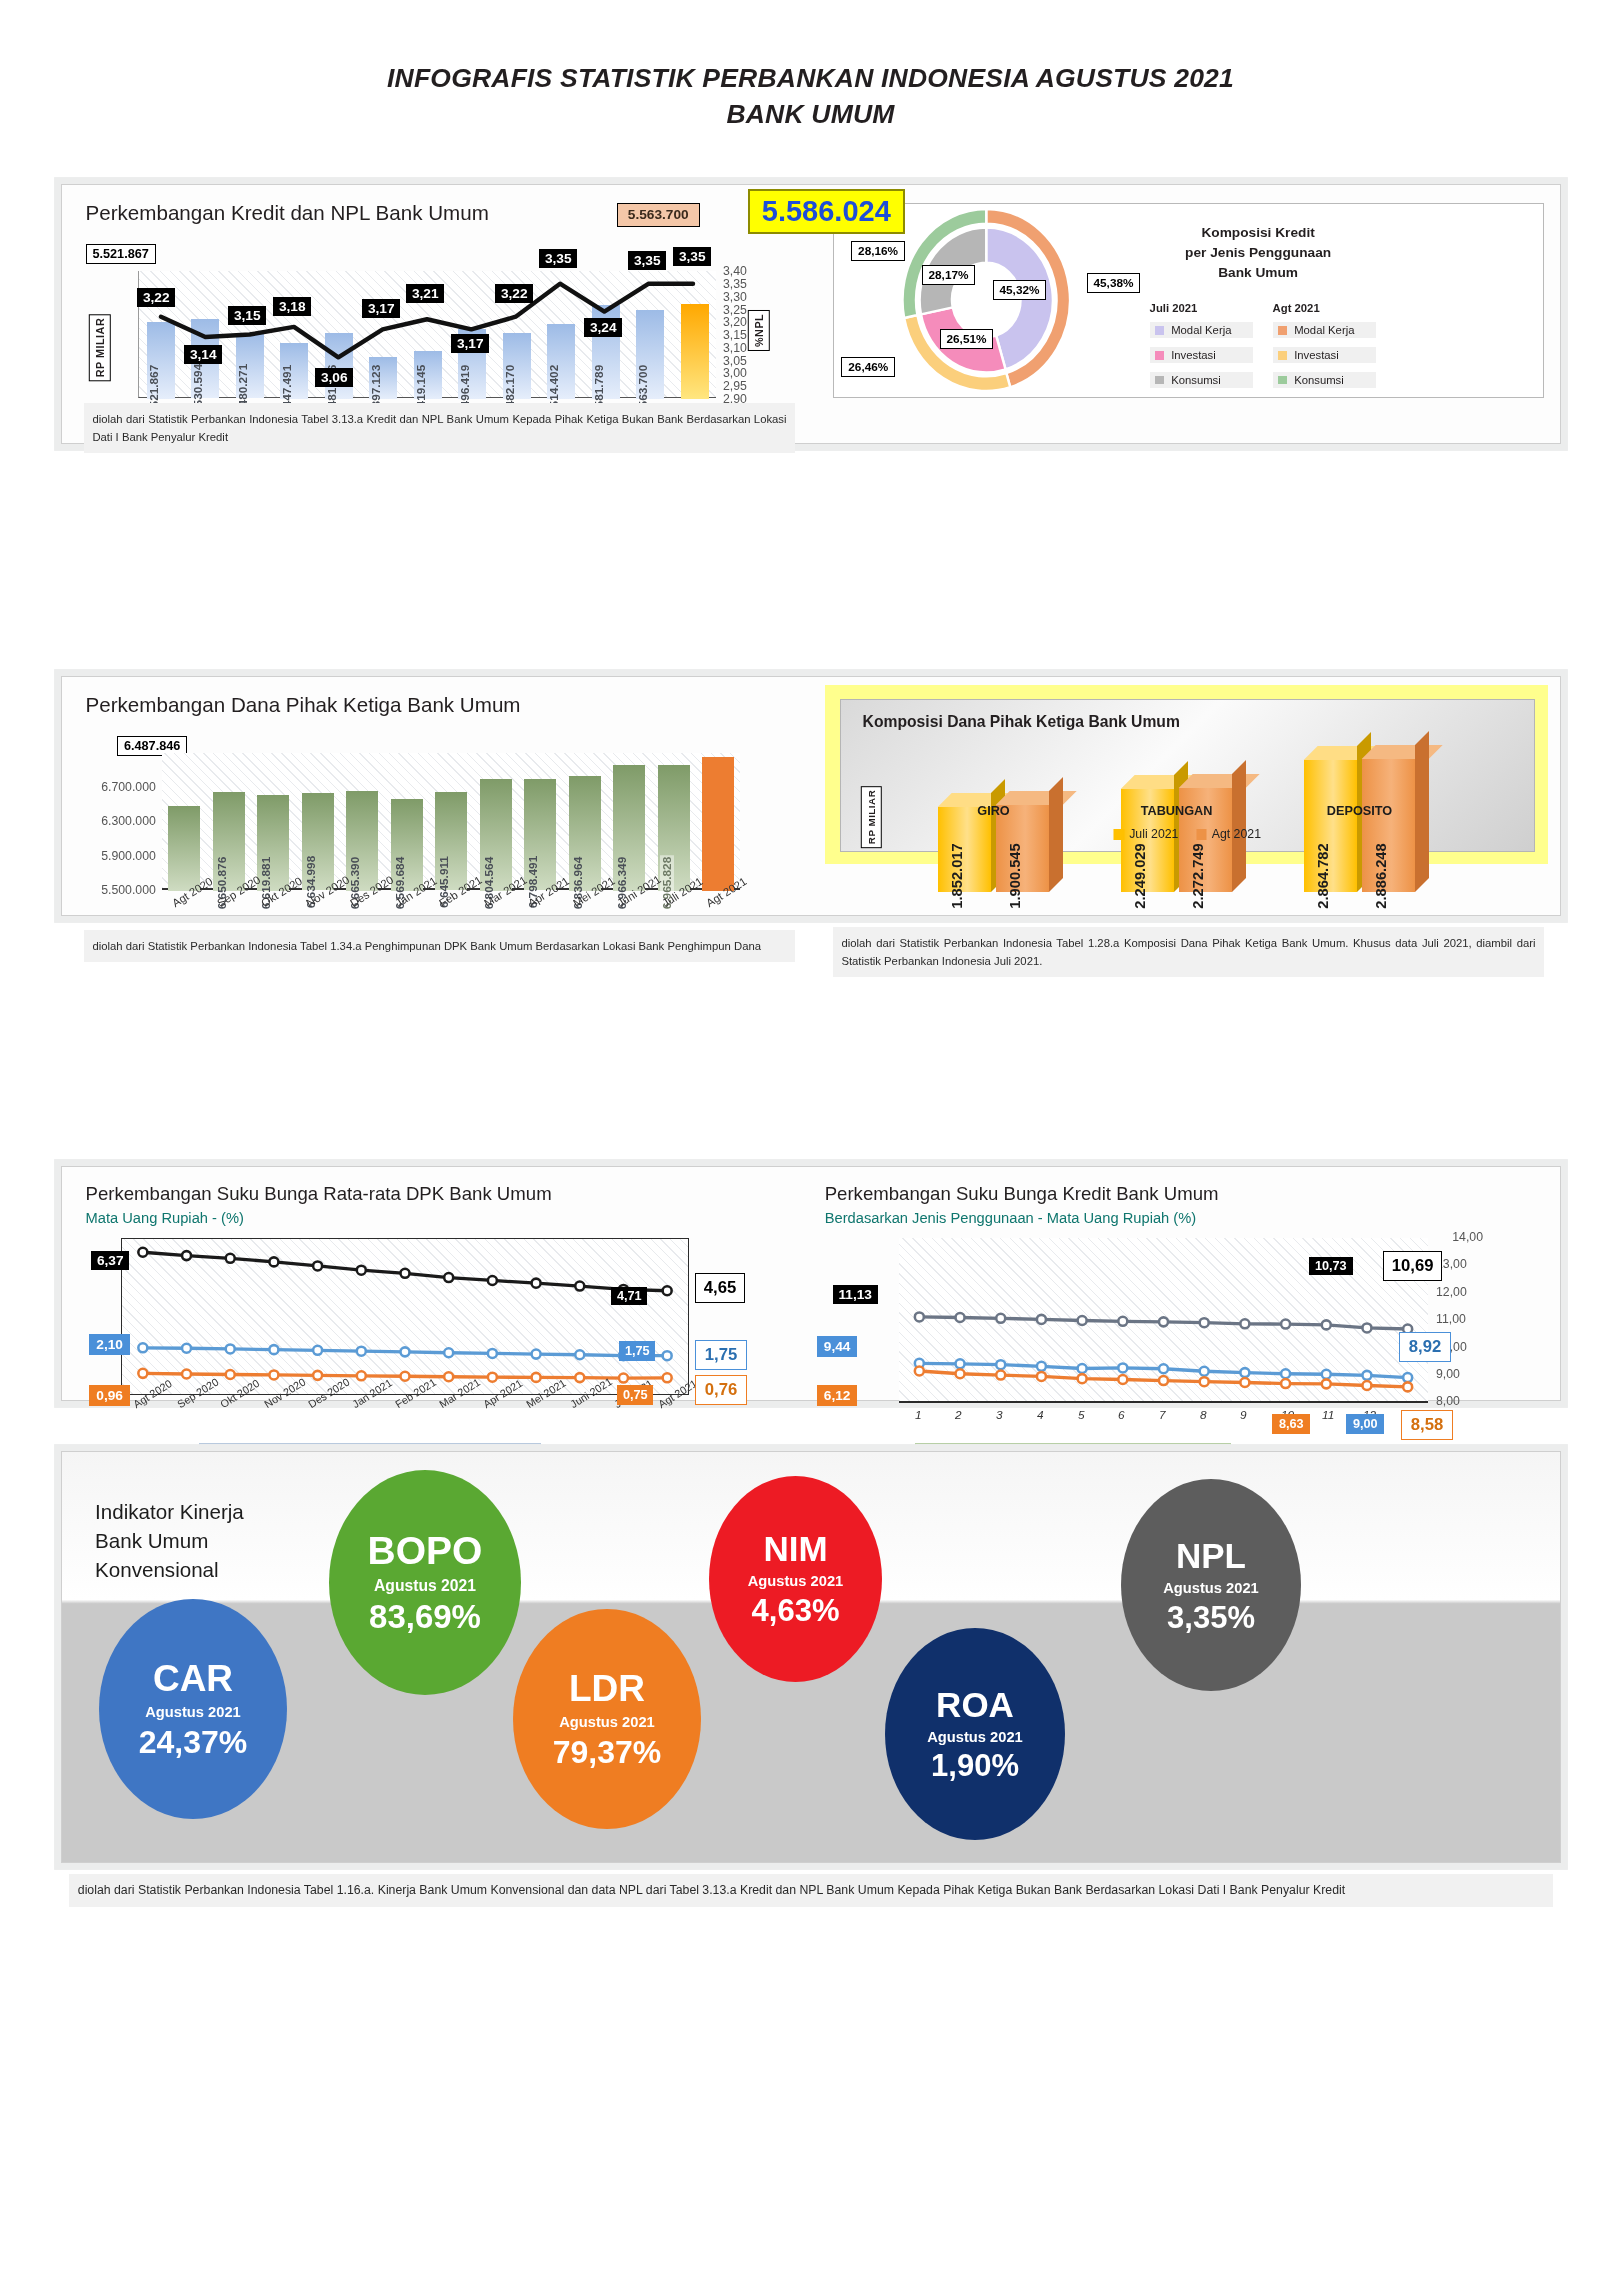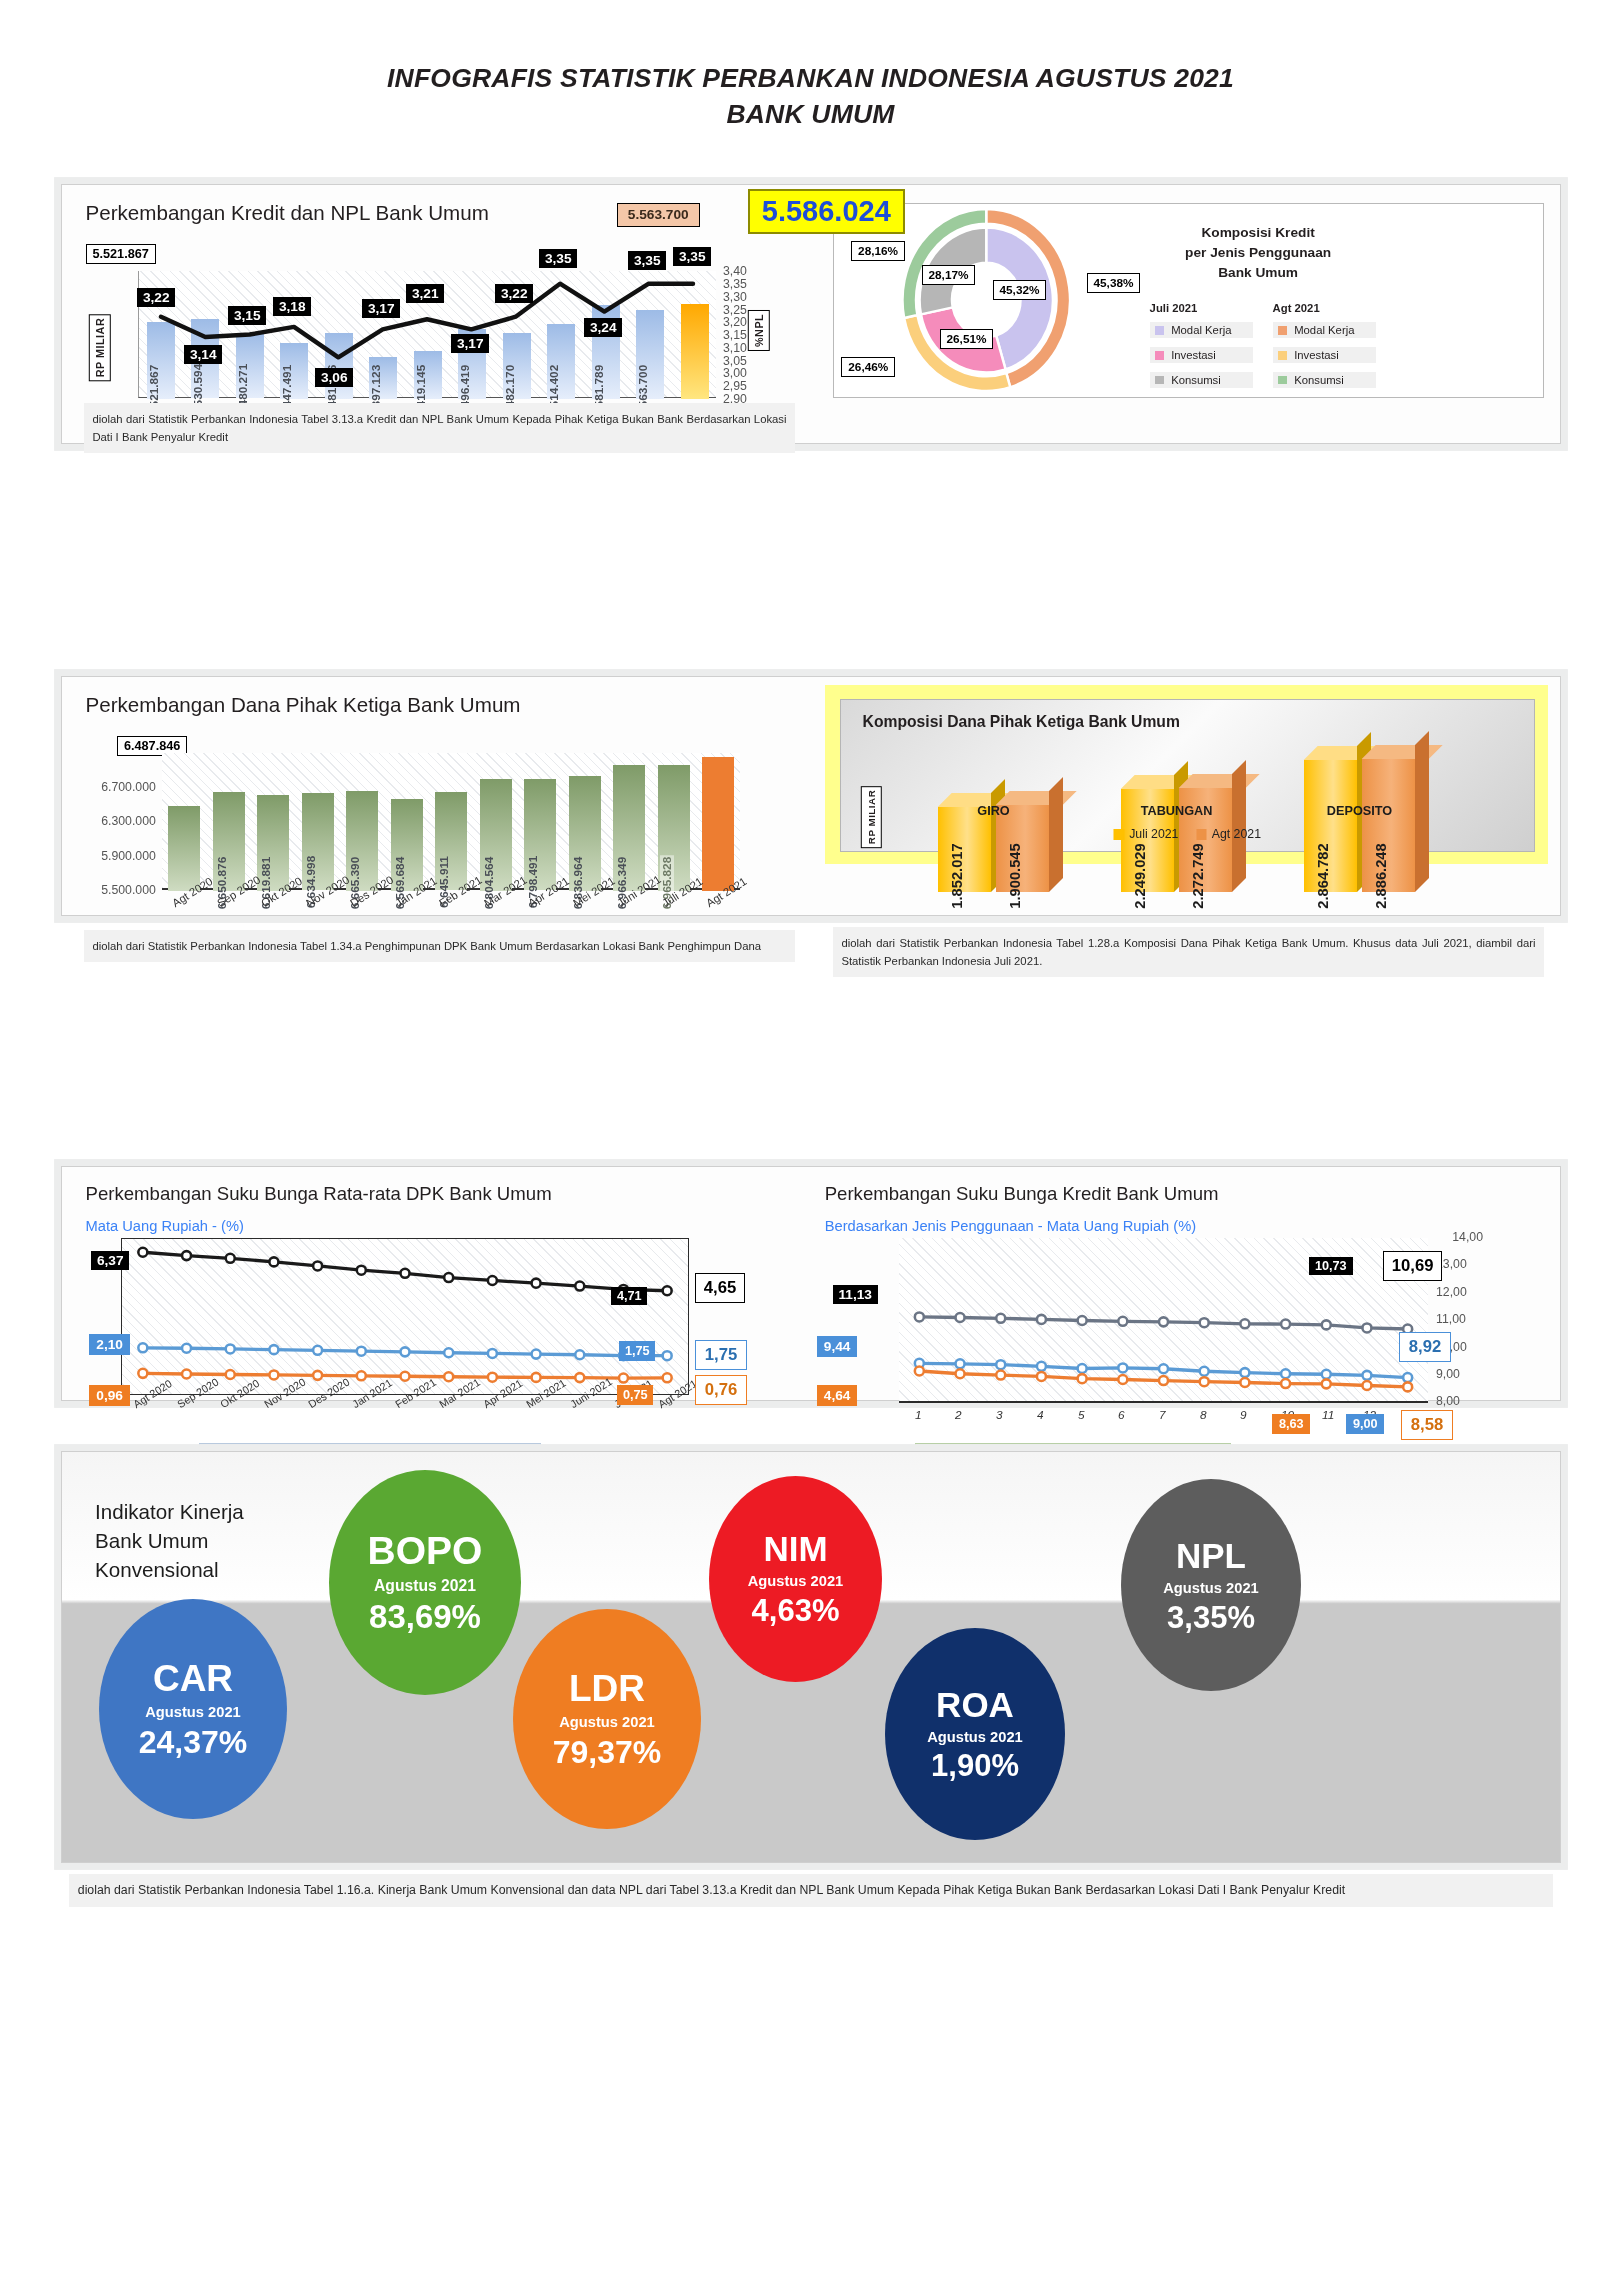--- a/index.html
+++ b/index.html
@@ -25,21 +25,21 @@
     box-shadow:0 0 0 6.9px #eceded;
   }
   #panel-credit { top:184px;  height:260px; }
   #panel-dpk    { top:676px;  height:240px; }
   #panel-rates  { top:1166px; height:235px; }
   .panel-inner { position:absolute; inset:0; }
   .half-left  { position:absolute; left:0;   top:0; width:50%;  height:100%; }
   .half-right { position:absolute; right:0;  top:0; width:50%;  height:100%; }
 
   .chart-title { font-size:20.6px; font-weight:400; color:#231f20; }
-  .chart-sub   { font-size:14.7px; color:#3b82f6; margin-top:10px; }
+  .chart-sub   { font-size:14.7px; color:#0f766e; margin-top:2px; }
 
   .note {
     background:#f1f1f1; color:#2a2a2a;
     font-size:11.3px; line-height:1.6; padding:6.9px 8.8px;
     text-align:justify;
   }
 
   
   .hatch {
     background-color:#ffffff;
@@ -651,21 +651,21 @@
         </div>
 
       <div class="chip chip-black" style="left:21.6px;top:118px;">11,13</div>
       <div class="chip chip-black" style="left:498px;top:90px;font-size:12.7px;">10,73</div>
       <div class="chip chip-wbox" style="left:572px;top:84px;font-size:16.7px;padding:3.9px 7.8px;">10,69</div>
 
       <div class="chip" style="left:5.9px;top:169px;background:#4a90d9;color:#fff;font-size:13.7px;padding:2.9px 6.9px;">9,44</div>
       <div class="chip" style="left:588px;top:165px;background:#fff;color:#2b6fb0;border:1.6px solid #4a90d9;font-size:16.7px;padding:3.9px 8.8px;">8,92</div>
       <div class="chip" style="left:535px;top:247px;background:#4a90d9;color:#fff;font-size:12.7px;padding:2.9px 6.9px;">9,00</div>
 
-      <div class="chip" style="left:5.9px;top:218px;background:#ef7d22;color:#fff;font-size:13.7px;padding:2.9px 6.9px;">4,64</div>
+      <div class="chip" style="left:5.9px;top:218px;background:#ef7d22;color:#fff;font-size:13.7px;padding:2.9px 6.9px;">6,12</div>
       <div class="chip" style="left:461px;top:247px;background:#ef7d22;color:#fff;font-size:12.7px;padding:2.9px 6.9px;">8,63</div>
       <div class="chip" style="left:590px;top:243px;background:#fff;color:#d4700f;border:1.6px solid #ef7d22;font-size:16.7px;padding:3.9px 8.8px;">8,58</div>
 
       <div id="sbk-legend" class="rate-legend" style="left:104px;top:276px;background:#e2efda;border:1px solid #b7cfa6;">
           <div class="item">
             <div class="mk">
               <div style="background:#ed7d31;"></div>
               <b style="border-color: rgb(237, 125, 49);"></b>
             </div>
             <div>Investasi</div>

